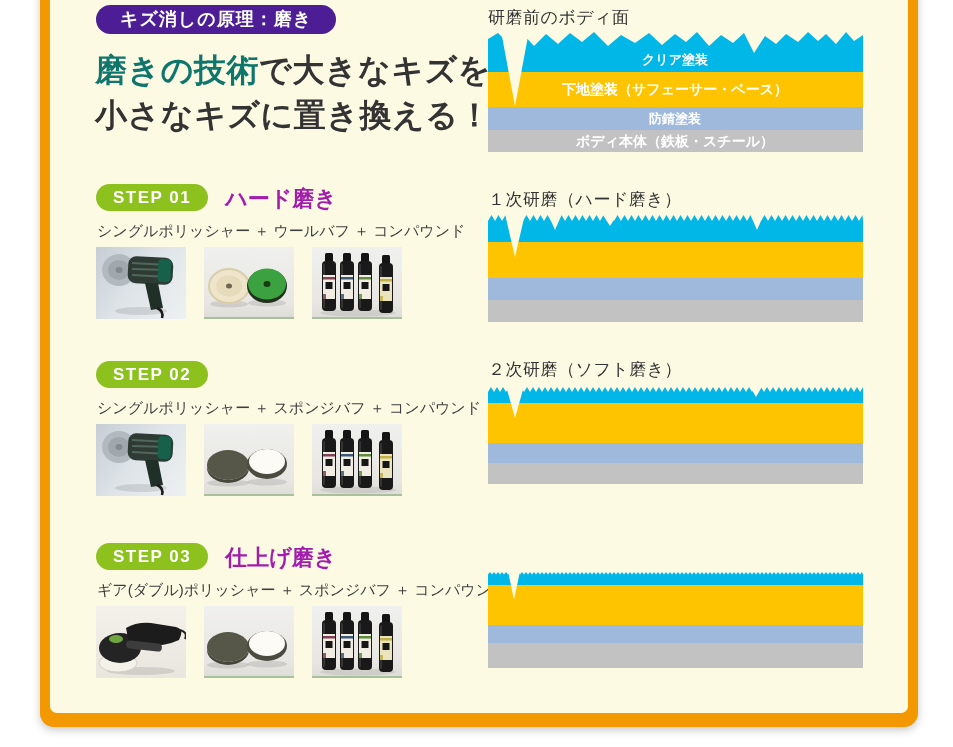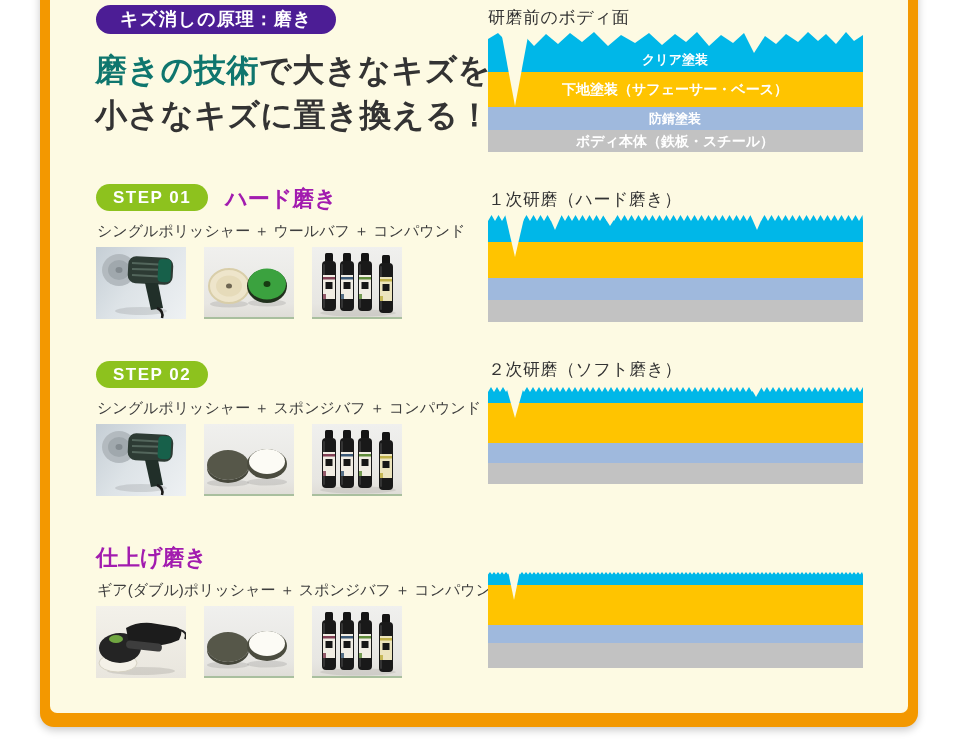--- a/index.html
+++ b/index.html
@@ -197,20 +197,21 @@
       <div class="photo bg-gray">
           <svg viewBox="0 0 90 72">
             <use href="#sym-bottles"></use>
           </svg>
         </div>
     </div>
   </div>
 
   <div class="step" style="top:543px">
     <div class="step-head">
+      <span class="step-badge">STEP 03</span>
       <span class="step-title">仕上げ磨き</span>
     </div>
     <div class="step-tools">ギア(ダブル)ポリッシャー ＋ スポンジバフ ＋ コンパウンド</div>
     <div class="photos">
       <div class="photo bg-warm">
           <svg viewBox="0 0 90 72">
             <use href="#sym-gear"></use>
           </svg>
         </div>
       <div class="photo bg-gray">

